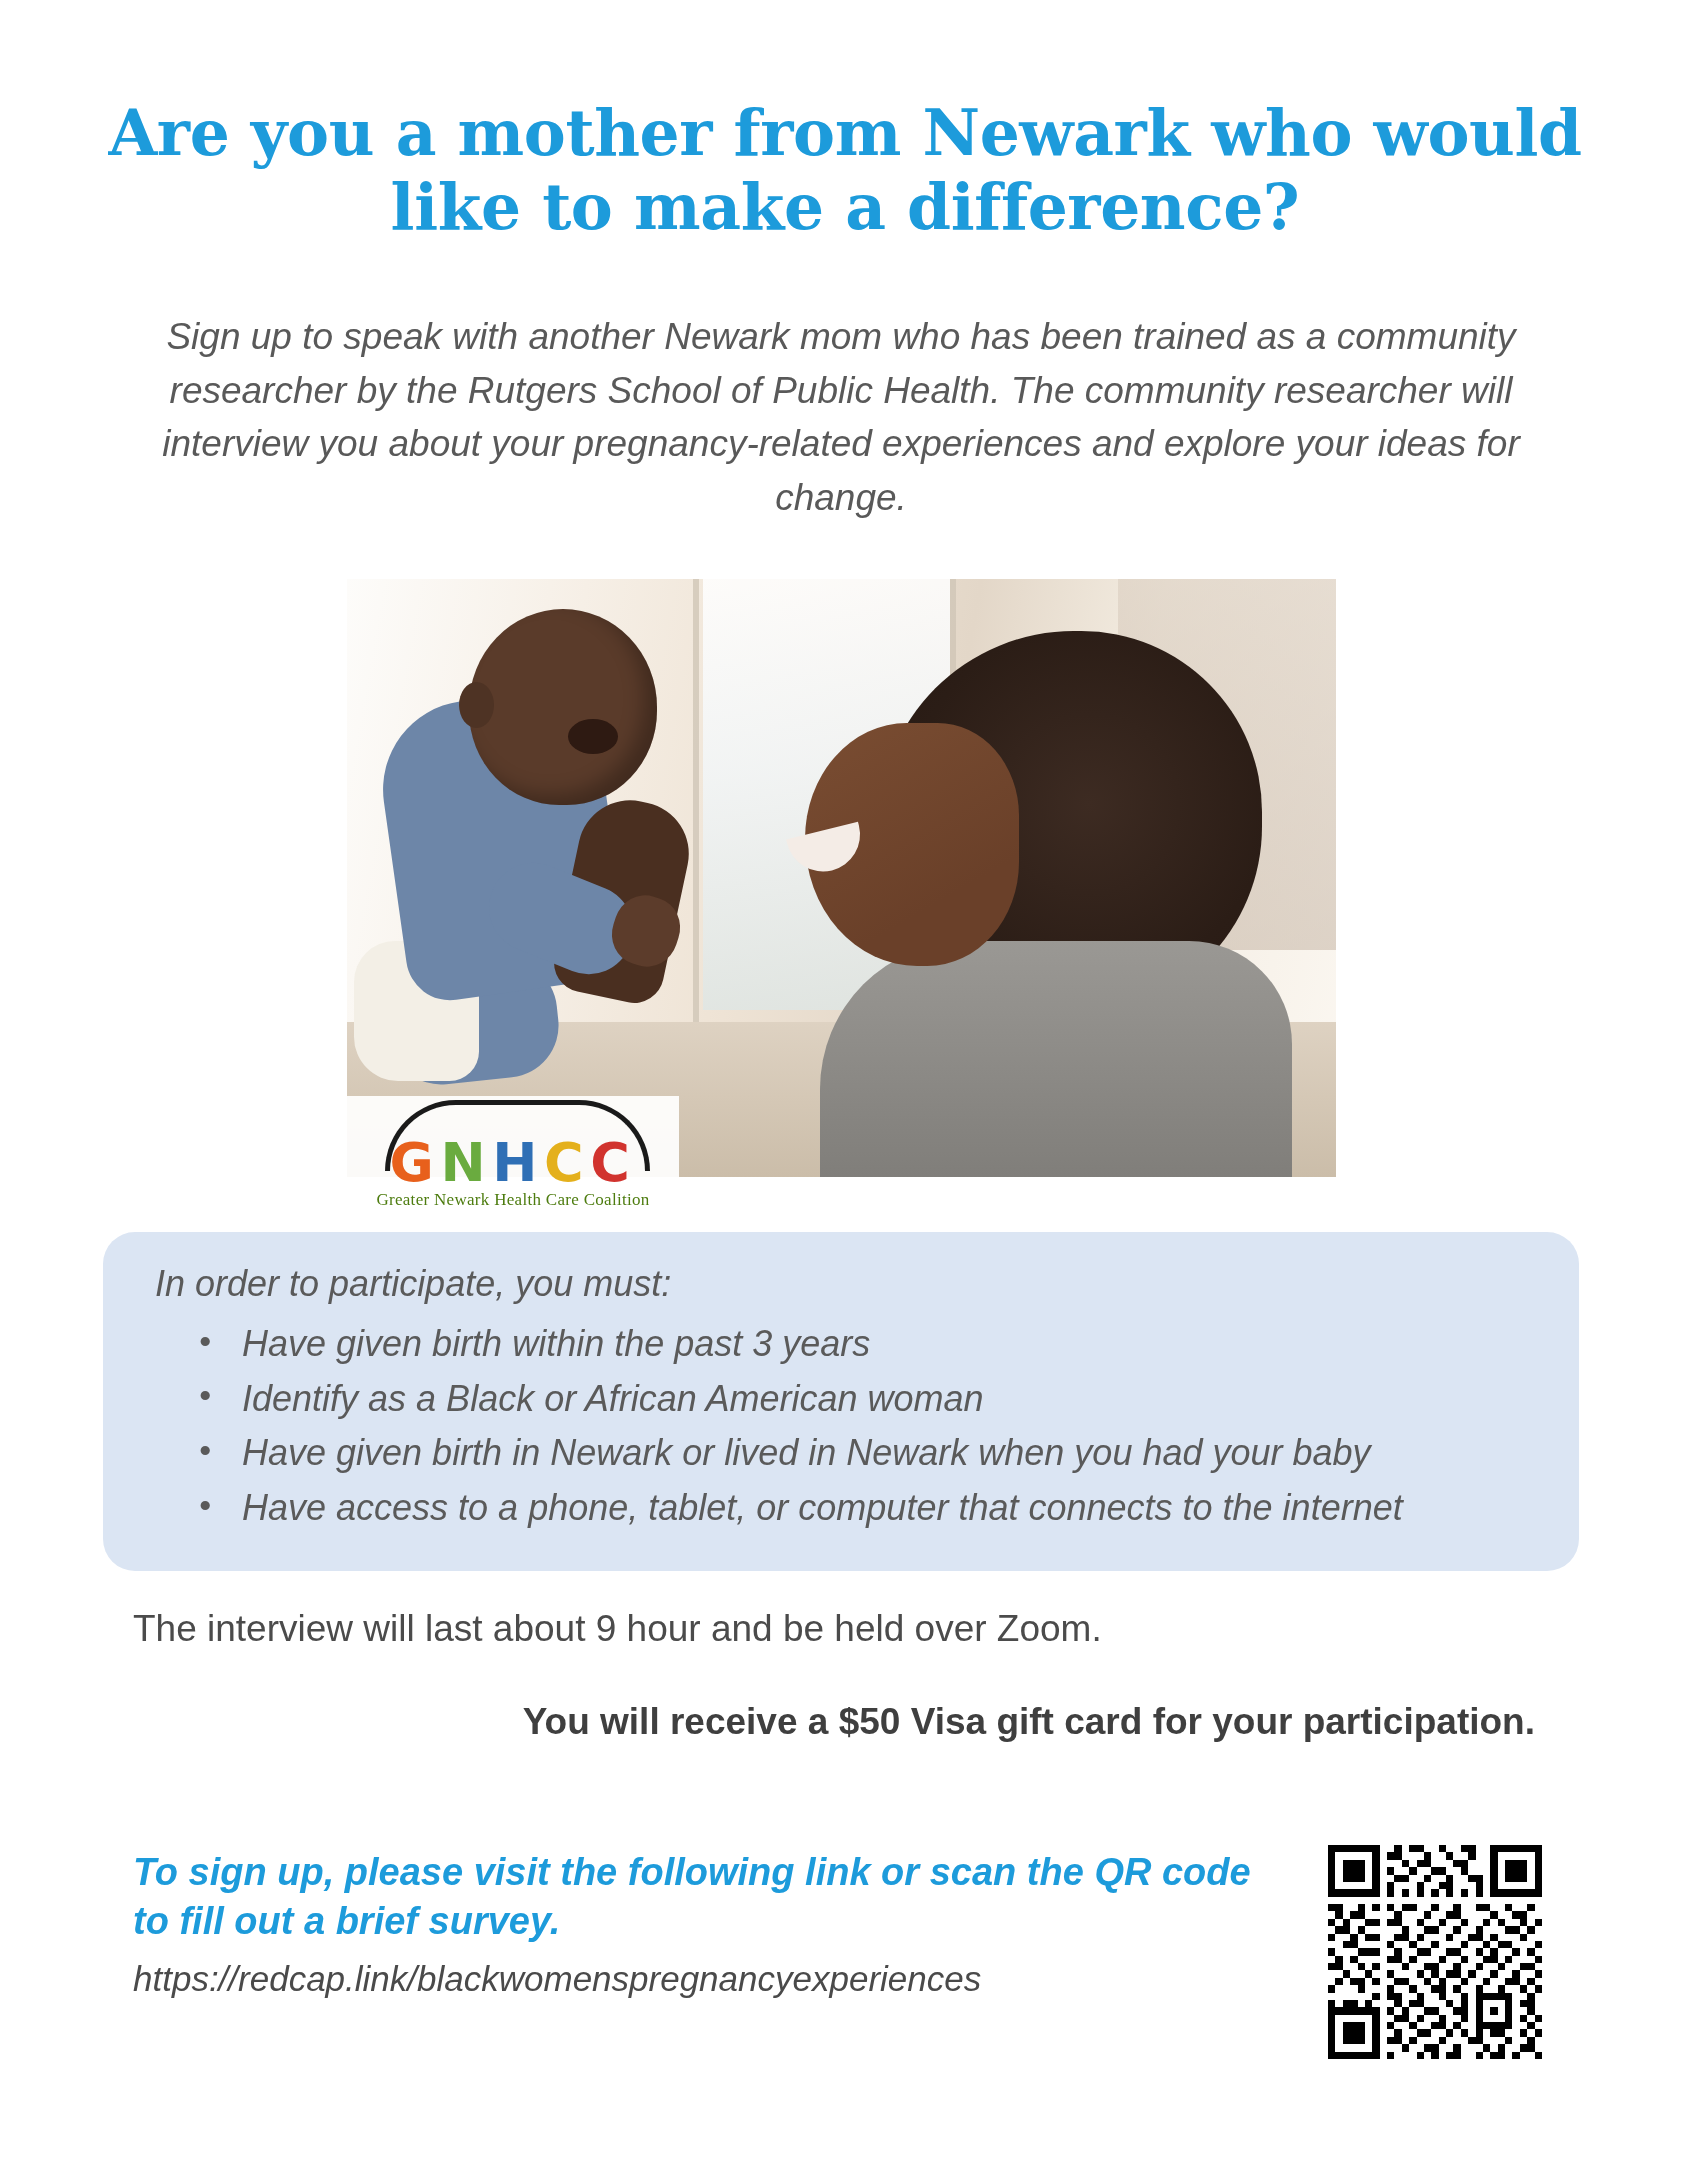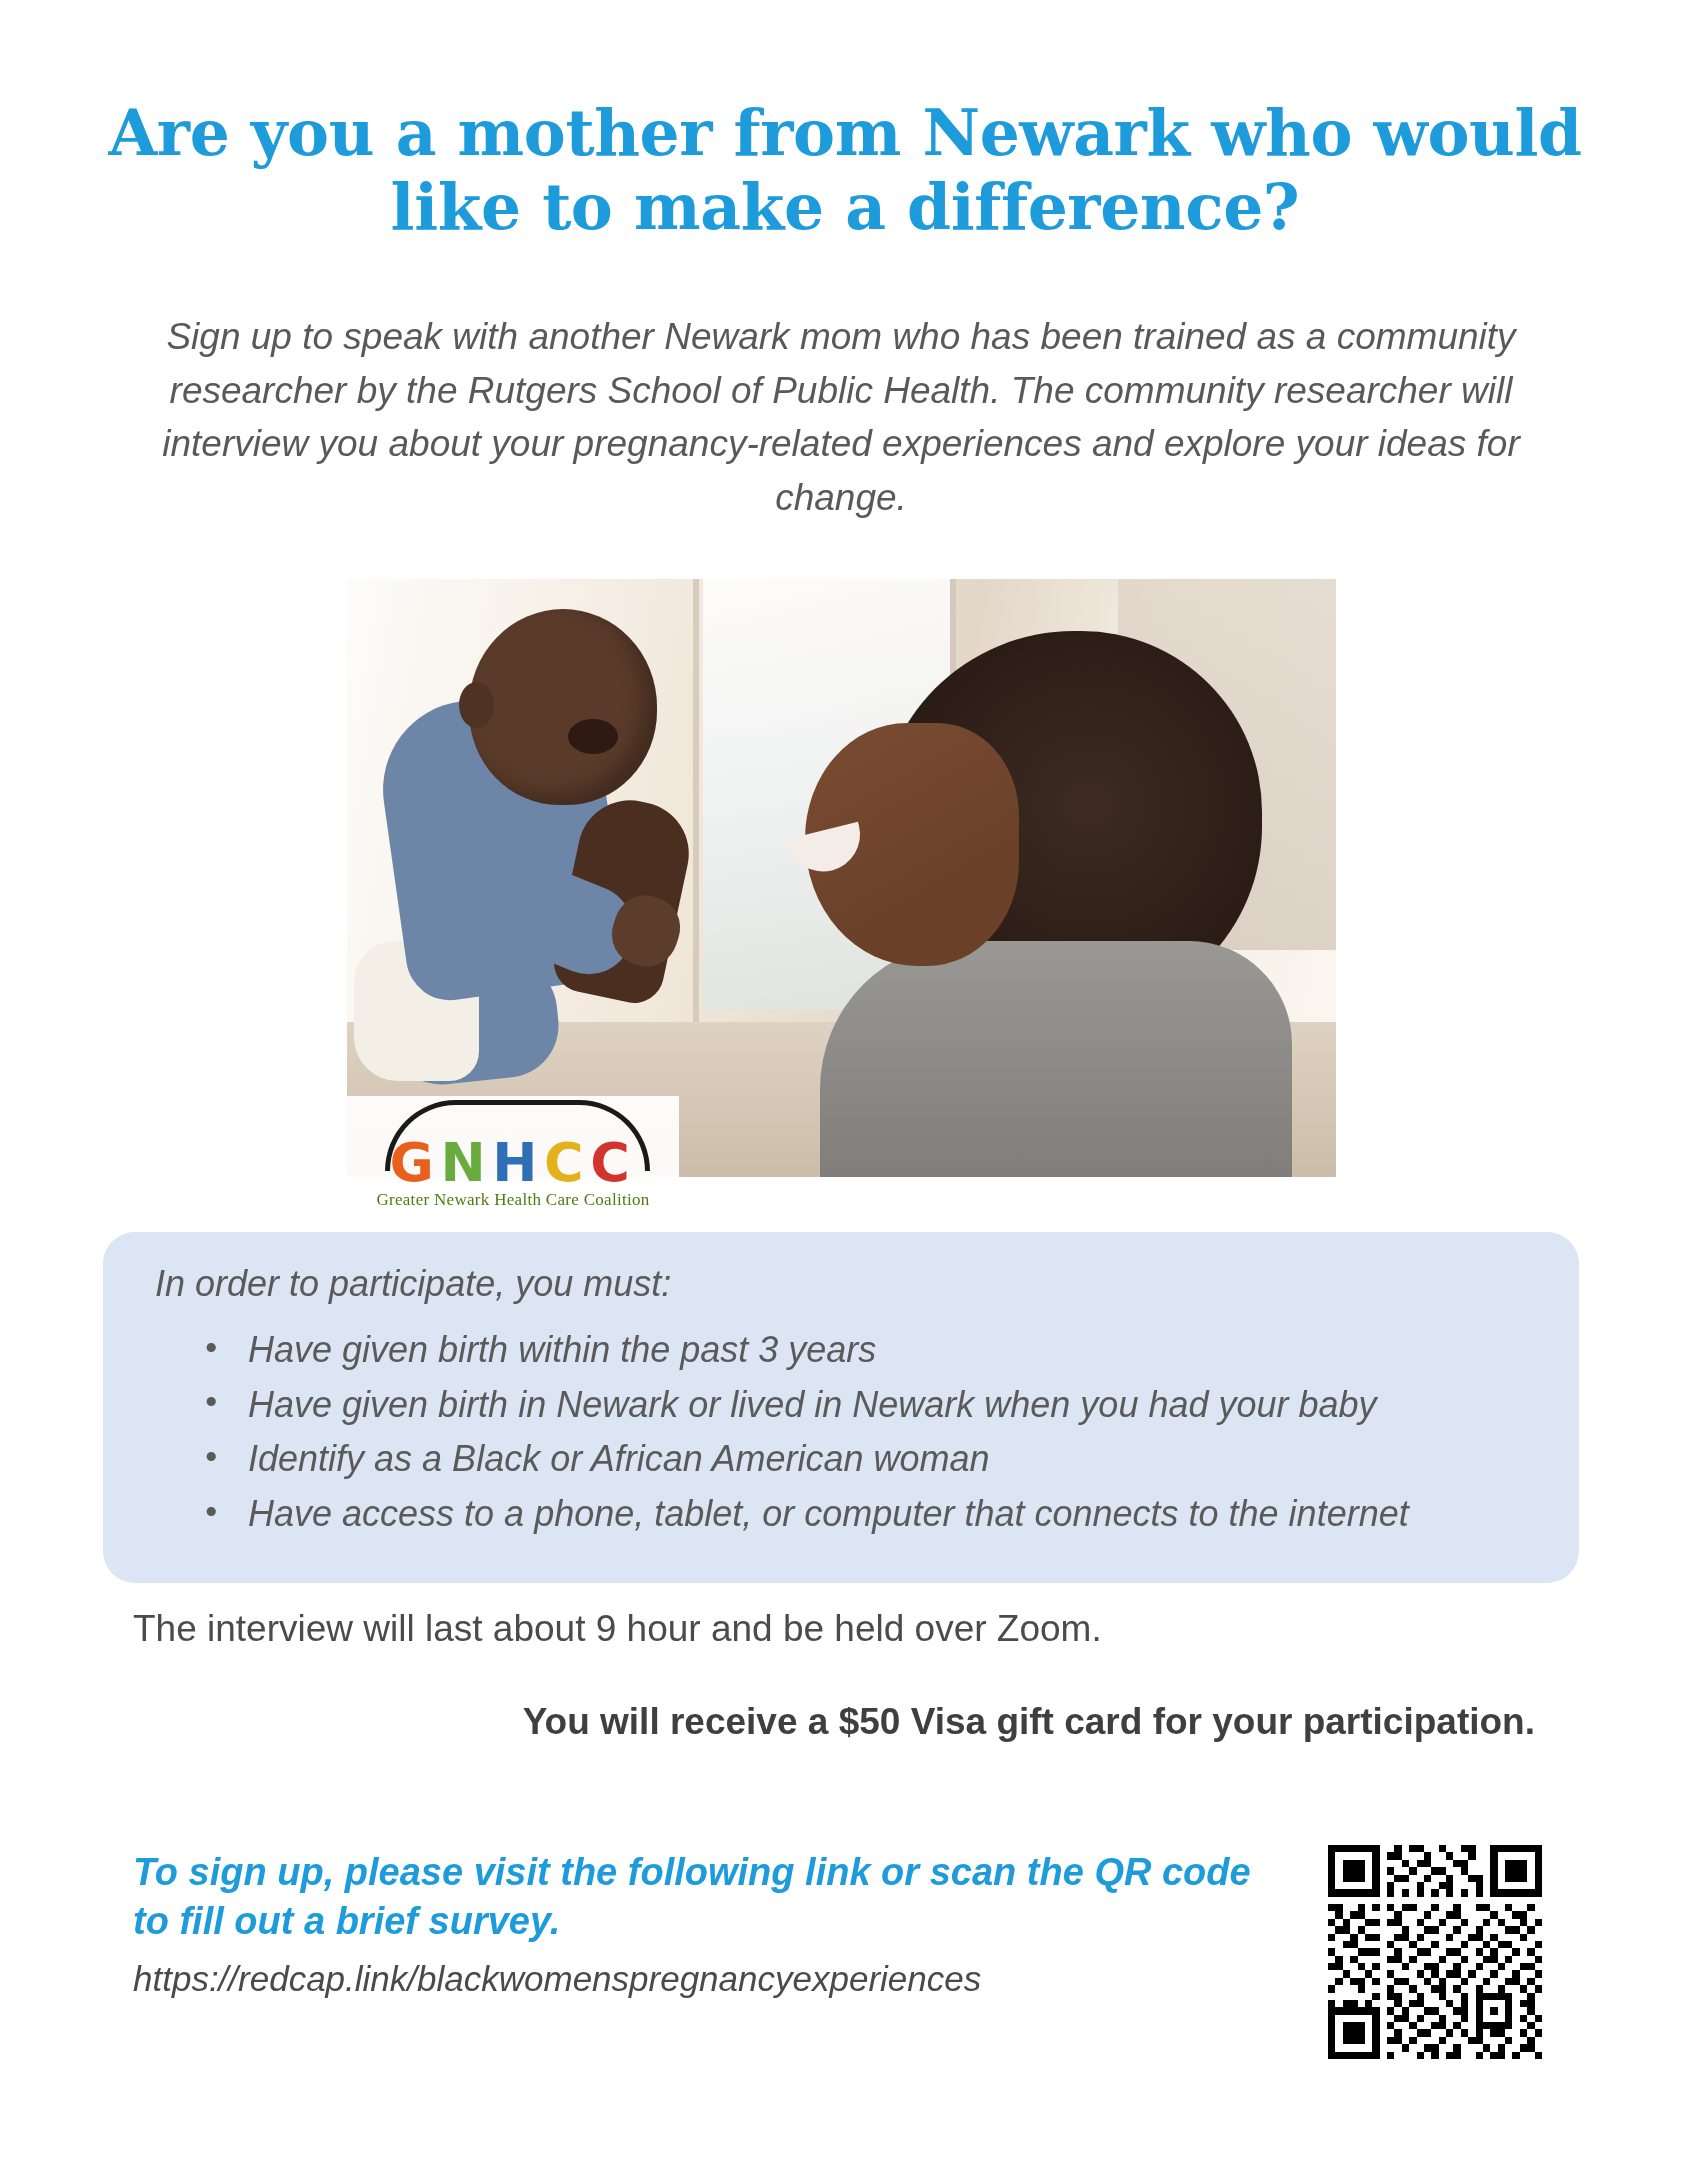--- a/index.html
+++ b/index.html
@@ -281,21 +281,21 @@
     box-sizing: border-box;
   }
   .criteria-lead {
     margin: 0 0 4.4px 52px;
     color: #5a5a5a;
     font-style: italic;
     font-size: 36px;
     line-height: 1.5;
   }
   .criteria ul {
-    margin: 12px;
+    margin: 6px;
     padding: 0 0 0 133px;
     list-style: none;
   }
   .criteria li {
     position: relative;
     color: #5a5a5a;
     font-style: italic;
     font-size: 36px;
     line-height: 1.52;
   }
@@ -393,22 +393,22 @@
     <div class="gnhcc-letters">
       <span>G</span><span>N</span><span>H</span><span>C</span><span>C</span>
     </div>
     <div class="gnhcc-tagline">Greater Newark Health Care Coalition</div>
   </div>
 
   <div class="criteria">
     <p class="criteria-lead">In order to participate, you must:</p>
     <ul>
       <li>Have given birth within the past 3 years</li>
+      <li>Identify as a Black or African American woman</li>
       <li>Have given birth in Newark or lived in Newark when you had your baby</li>
-      <li>Identify as a Black or African American woman</li>
       <li>Have access to a phone, tablet, or computer that connects to the internet</li>
     </ul>
   </div>
 
   <div class="note-zoom">The interview will last about 9 hour and be held over Zoom.</div>
   <div class="note-gift">You will receive a $50 Visa gift card for your participation.</div>
 
   <div class="signup">To sign up, please visit the following link or scan the QR code to fill out a brief survey.</div>
   <div class="signup-link">https://redcap.link/blackwomenspregnancyexperiences</div>
 

